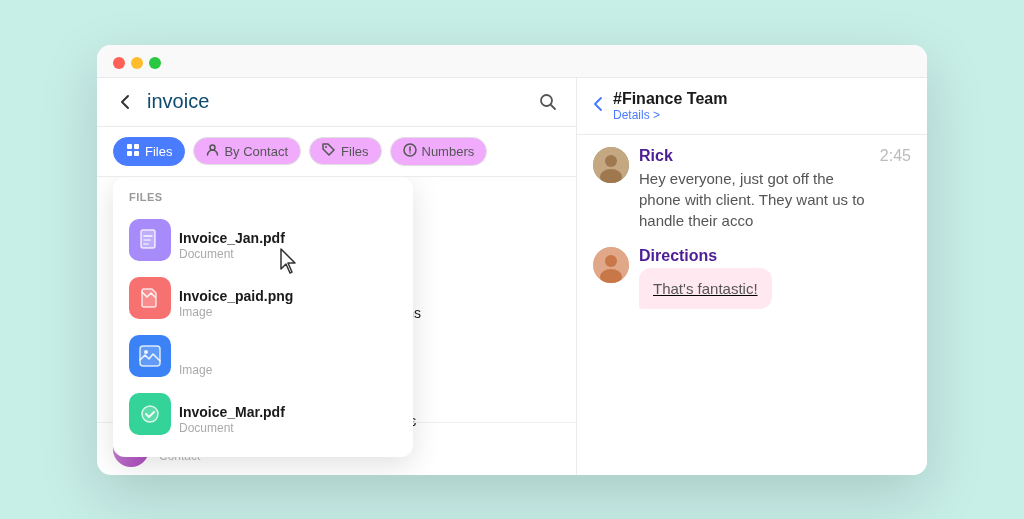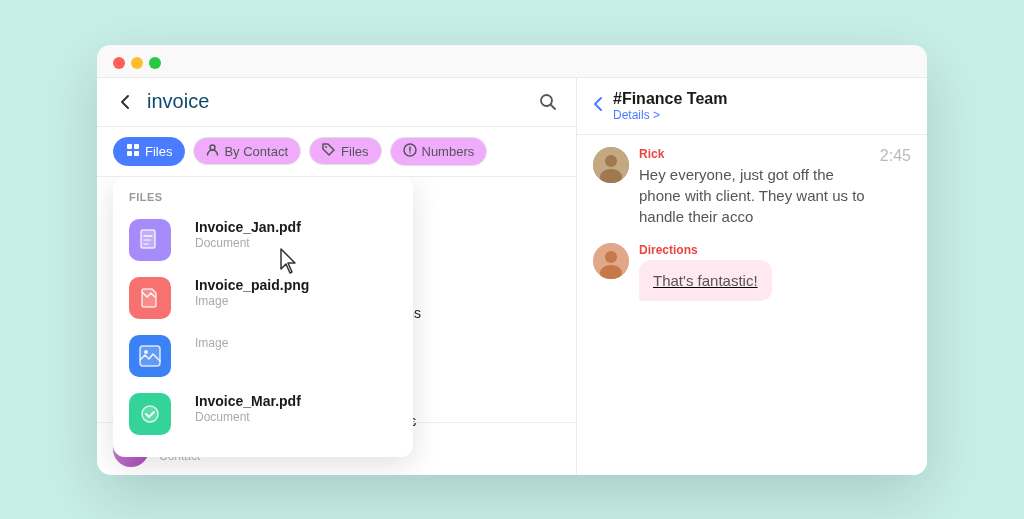--- a/index.html
+++ b/index.html
@@ -165,22 +165,22 @@
       font-size: 11px;
       font-weight: 700;
       color: #999;
       letter-spacing: 0.5px;
       padding: 0 16px 8px 16px;
       text-transform: uppercase;
     }
 
     .file-item {
       display: flex;
-      align-items: flex-start;
-      gap: 24px;
+      align-items: flex-end;
+      gap: 8px;
       padding: 8px 16px;
       cursor: pointer;
     }
 
     .file-icon {
       width: 42px;
       height: 42px;
       border-radius: 10px;
       display: flex;
       align-items: center;
@@ -332,23 +332,23 @@
       background: linear-gradient(135deg, #f0c0a0, #e09070);
       display: flex;
       align-items: center;
       justify-content: center;
       font-size: 14px;
       color: white;
     }
 
     .msg-content {}
     .msg-sender {
-      font-size: 12px;
+      font-size: 16px;
       font-weight: 700;
-      color: #ef4444;
+      color: #4c1d95;
       margin-bottom: 3px;
     }
 
     .msg-text {
       font-size: 15px;
       color: #555;
       line-height: 1.4;
     }
 
     .msg-time {

